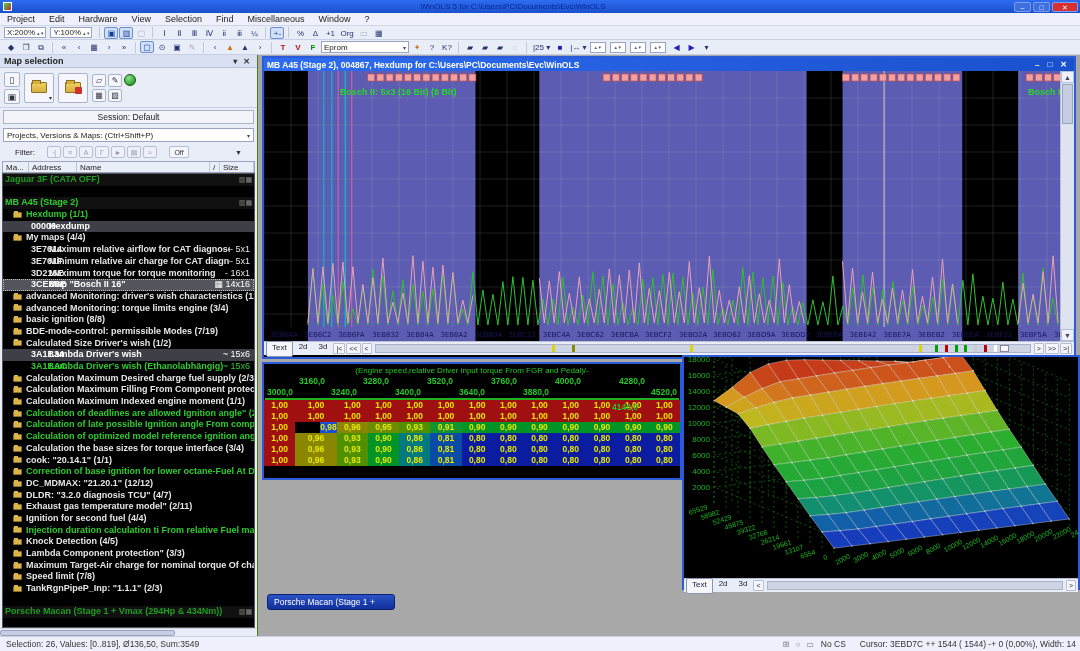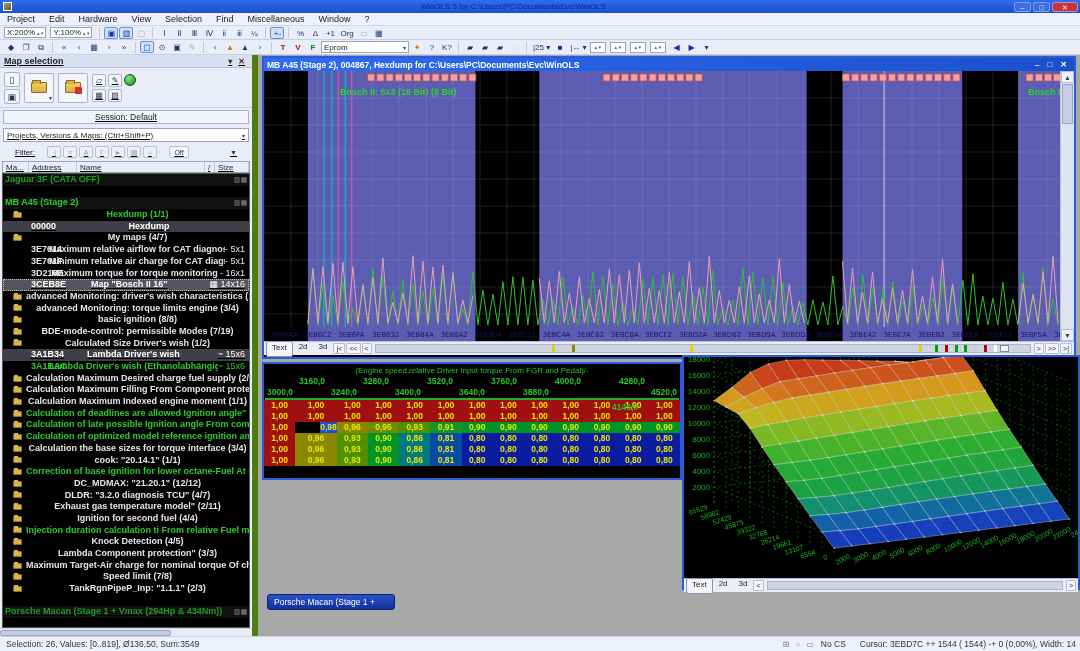--- a/index.html
+++ b/index.html
@@ -34,21 +34,21 @@
   .tbtn.dis { color:#aab; }
   .tbtn.red { color:#b01010; font-weight:bold; } .tbtn.green { color:#0a8a0a; font-weight:bold; }
   .tbtn.orange { color:#d07010; } .tbtn.blue { color:#2020c0; }
   .tsep { width:1px; height:11px; background:#c2c8dc; margin:0 3px; }
   .combo { display:flex; align-items:center; background:#fff; border:1px solid #9aa4c0;
     height:12px; font-size:8px; color:#222; padding:0 2px; width:88px; justify-content:space-between; }
   .combo .dd { font-size:6px; color:#446; }
 
   
   #leftpanel { position:absolute; left:0; top:55px; width:258px; height:581px;
-    background:#e9edf8; border-right:6px solid #4d7c0f; display:flex; flex-direction:column;text-decoration:underline; }
+    background:#e9edf8; border-right:1px solid #4d7c0f; display:flex; flex-direction:column; }
   #lp-caption { height:13px; background:#d9e0f2; border-bottom:1px solid #b8c0d8;
     display:flex; align-items:center; font-size:9px; font-weight:bold; color:#222; padding:0 4px; }
   #lp-caption .sp { flex:1; }
   .capbtn { font-size:8px; color:#333; padding:0 3px; }
   #lp-tools { height:40px; display:flex; align-items:center; gap:4px; padding:2px 4px;
     border-bottom:1px solid #c9cfe4; }
   .lp-col { display:flex; flex-direction:column; gap:2px; }
   .sqbtn { width:16px; height:15px; border:1px solid #aab2cc; border-radius:2px; background:#f4f6fc;
     font-size:9px; line-height:14px; text-align:center; color:#334; }
   .bigbtn { width:30px; height:30px; border:1px solid #aab2cc; border-radius:2px; background:#f4f6fc;
@@ -76,21 +76,21 @@
   #lp-lsthead { height:12px; display:flex; font-size:8px; color:#222; border:1px solid #9aa4c0;
     margin:1px 2px 0 2px; background:#e9edf8; }
   #lp-lsthead span { border-right:1px solid #c0c6da; padding:0 3px; line-height:11px; }
   #maplist { flex:1; background:#000; margin:0 2px; border:1px solid #555; overflow:hidden;
     font-size:9px; font-weight:bold; }
   .mrow { height:11.7px; line-height:11.7px; white-space:nowrap; display:flex; align-items:center; position:relative; }
   .mrow .ficon { width:9px; height:6px; background:#d8b44a; border:1px solid #8a7020; margin:0 4px 0 10px;
     border-radius:1px; flex:none; position:relative; }
   .mrow .ficon::before { content:""; position:absolute; top:-2px; left:0; width:4px; height:2px; background:#d8b44a; }
   .mrow .addr { width:46px; flex:none; padding-left:28px; }
-  .mrow .nm { flex:1; overflow:hidden; text-overflow:clip;text-align:center; }
+  .mrow .nm { flex:1; overflow:hidden; text-overflow:clip; }
   .mrow .sz { flex:none; padding-right:4px; font-weight:normal; }
   .c-green { color:#2ecc2e; } .c-white { color:#e6e6e6; } .c-dim { color:#1e9e1e; }
   .mrow.project { background:#111; padding-left:2px; }
   .mrow.project .picons { position:absolute; right:2px; color:#8a8a8a; font-size:7px; font-weight:normal; }
   .mrow.sel1 { background:#3f3f47; color:#fff !important; }
   .mrow.sel1 .nm,.mrow.sel1 .addr,.mrow.sel1 .sz{ color:#fff; }
   .mrow.sel2 { background:#54545c; outline:1px dotted #bbb; outline-offset:-1px; }
   .mrow.sel2 .nm,.mrow.sel2 .addr,.mrow.sel2 .sz{ color:#fff; }
   #lp-hscroll { height:8px; background:#e9edf8; border-top:1px solid #c9cfe4; position:relative; }
   #lp-hscroll .thumb { position:absolute; left:0; top:1px; width:68%; height:6px; background:#c6cde2;
@@ -327,21 +327,21 @@
         <div class="mrow">
           <span class="ficon"></span>
           <span class="nm c-green">Hexdump (1/1)</span>
         </div>
         <div class="mrow sel1">
           <span class="addr c-white">00000</span>
           <span class="nm c-white">Hexdump</span>
         </div>
         <div class="mrow">
           <span class="ficon"></span>
-          <span class="nm c-white">My maps (4/7)</span>
+          <span class="nm c-white">My maps (4/4)</span>
         </div>
         <div class="mrow">
           <span class="addr c-white">3E7614</span>
           <span class="nm c-white">Maximum relative airflow for CAT diagnose</span>
           <span class="sz c-white">- 5x1</span>
         </div>
         <div class="mrow">
           <span class="addr c-white">3E761F</span>
           <span class="nm c-white">Minimum relative air charge for CAT diagnosis</span>
           <span class="sz c-white">- 5x1</span>

